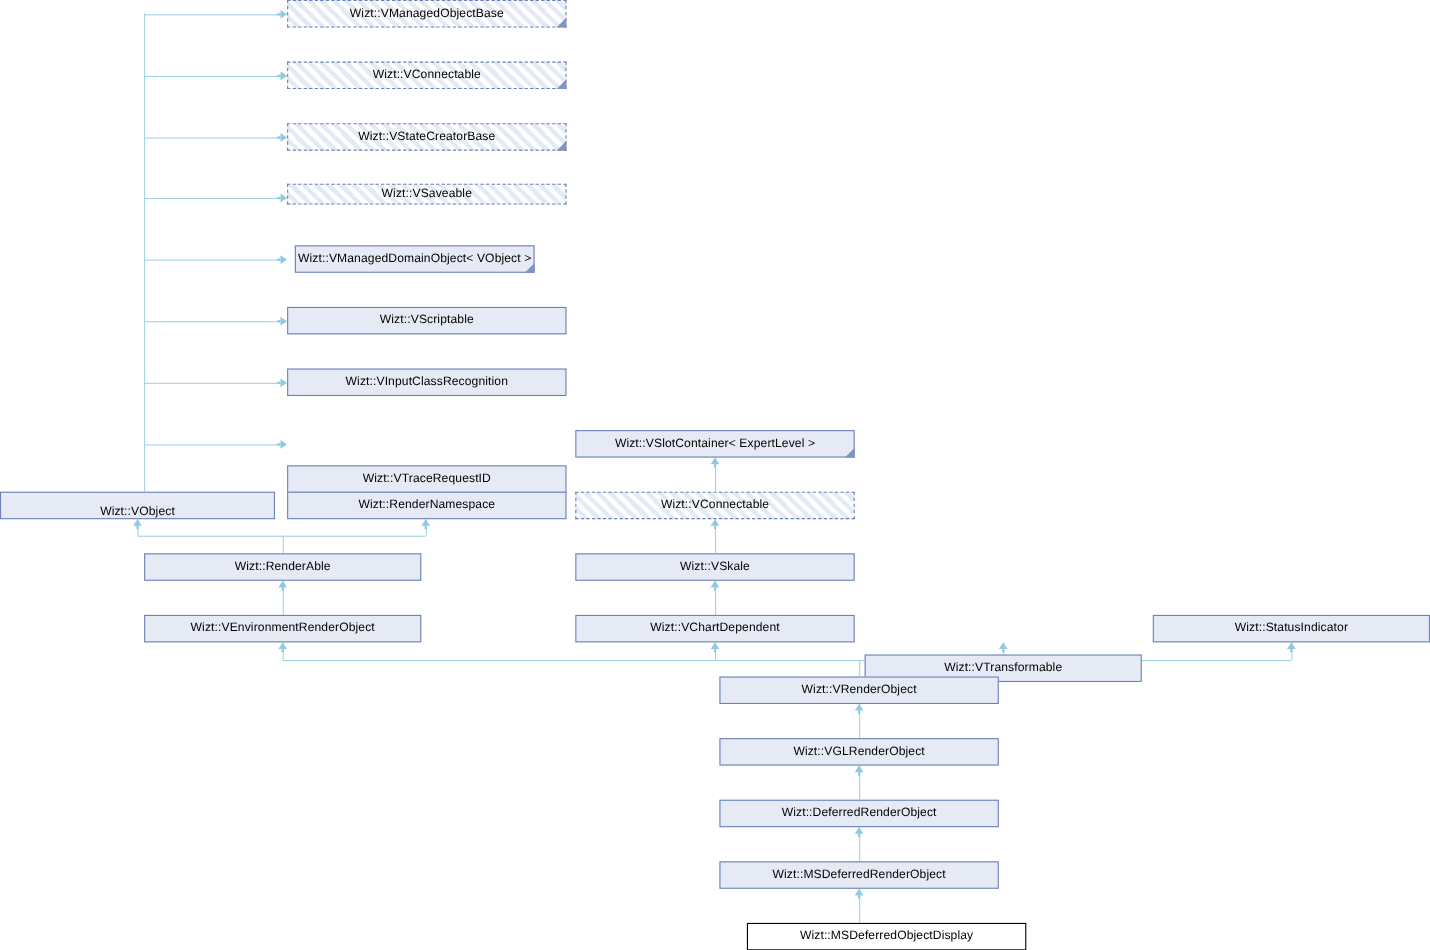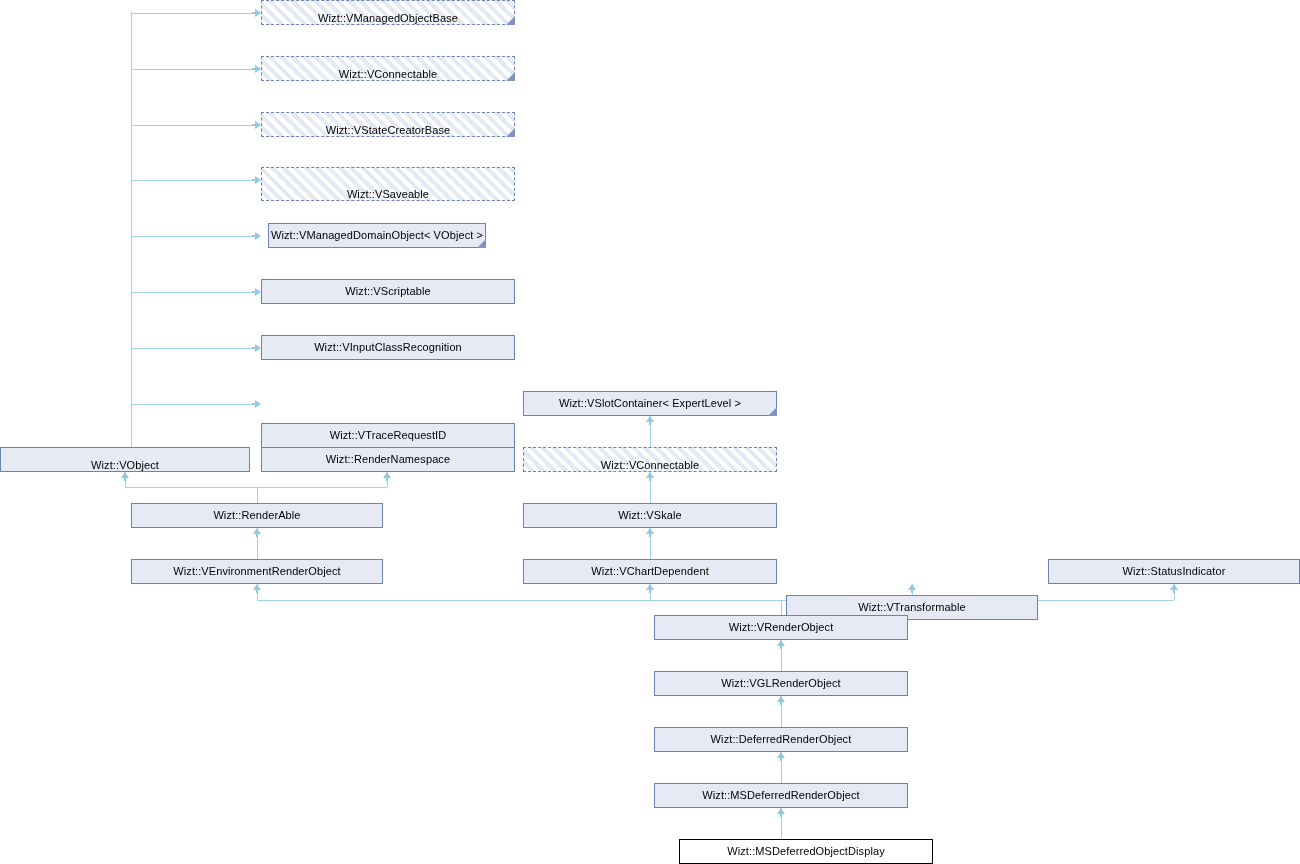--- a/index.html
+++ b/index.html
@@ -29,21 +29,20 @@
     background:#ffffff;
     border:1px solid #000000;
   }
   .node.iface{
     background-color:#ffffff;
     background-image:repeating-linear-gradient(
         45deg,
         #ffffff 0px,#ffffff 4px,
         #e4eaf4 4px,#e4eaf4 8px);
     border:1px dashed #6b81b8;
-    align-items:flex-end;
   }
   .node .label{position:relative;z-index:2;}
   
   .fold{
     position:absolute;
     right:-1px;bottom:-1px;
     width:0;height:0;
     border-left:9px solid transparent;
     border-bottom:9px solid #8193c4;
     z-index:3;
@@ -162,21 +161,21 @@
         <span class="fold"></span>
       </div>
       <div class="node iface" style="left: 261px; top: 56px; width: 254px; height: 25px;">
         <span class="label">Wizt::VConnectable</span>
         <span class="fold"></span>
       </div>
       <div class="node iface" style="left: 261px; top: 112px; width: 254px; height: 25px;">
         <span class="label">Wizt::VStateCreatorBase</span>
         <span class="fold"></span>
       </div>
-      <div class="node iface" style="left: 261px; top: 167px; width: 254px; height: 34px;">
+      <div class="node iface" style="left: 261px; top: 167px; width: 254px; height: 19px;">
         <span class="label">Wizt::VSaveable</span>
       </div>
       <div class="node solid" style="left: 268px; top: 223px; width: 218px; height: 25px;">
         <span class="label">Wizt::VManagedDomainObject&lt; VObject &gt;</span>
         <span class="fold"></span>
       </div>
       <div class="node solid" style="left: 261px; top: 279px; width: 254px; height: 25px;">
         <span class="label">Wizt::VScriptable</span>
       </div>
       <div class="node solid" style="left: 261px; top: 335px; width: 254px; height: 25px;">

